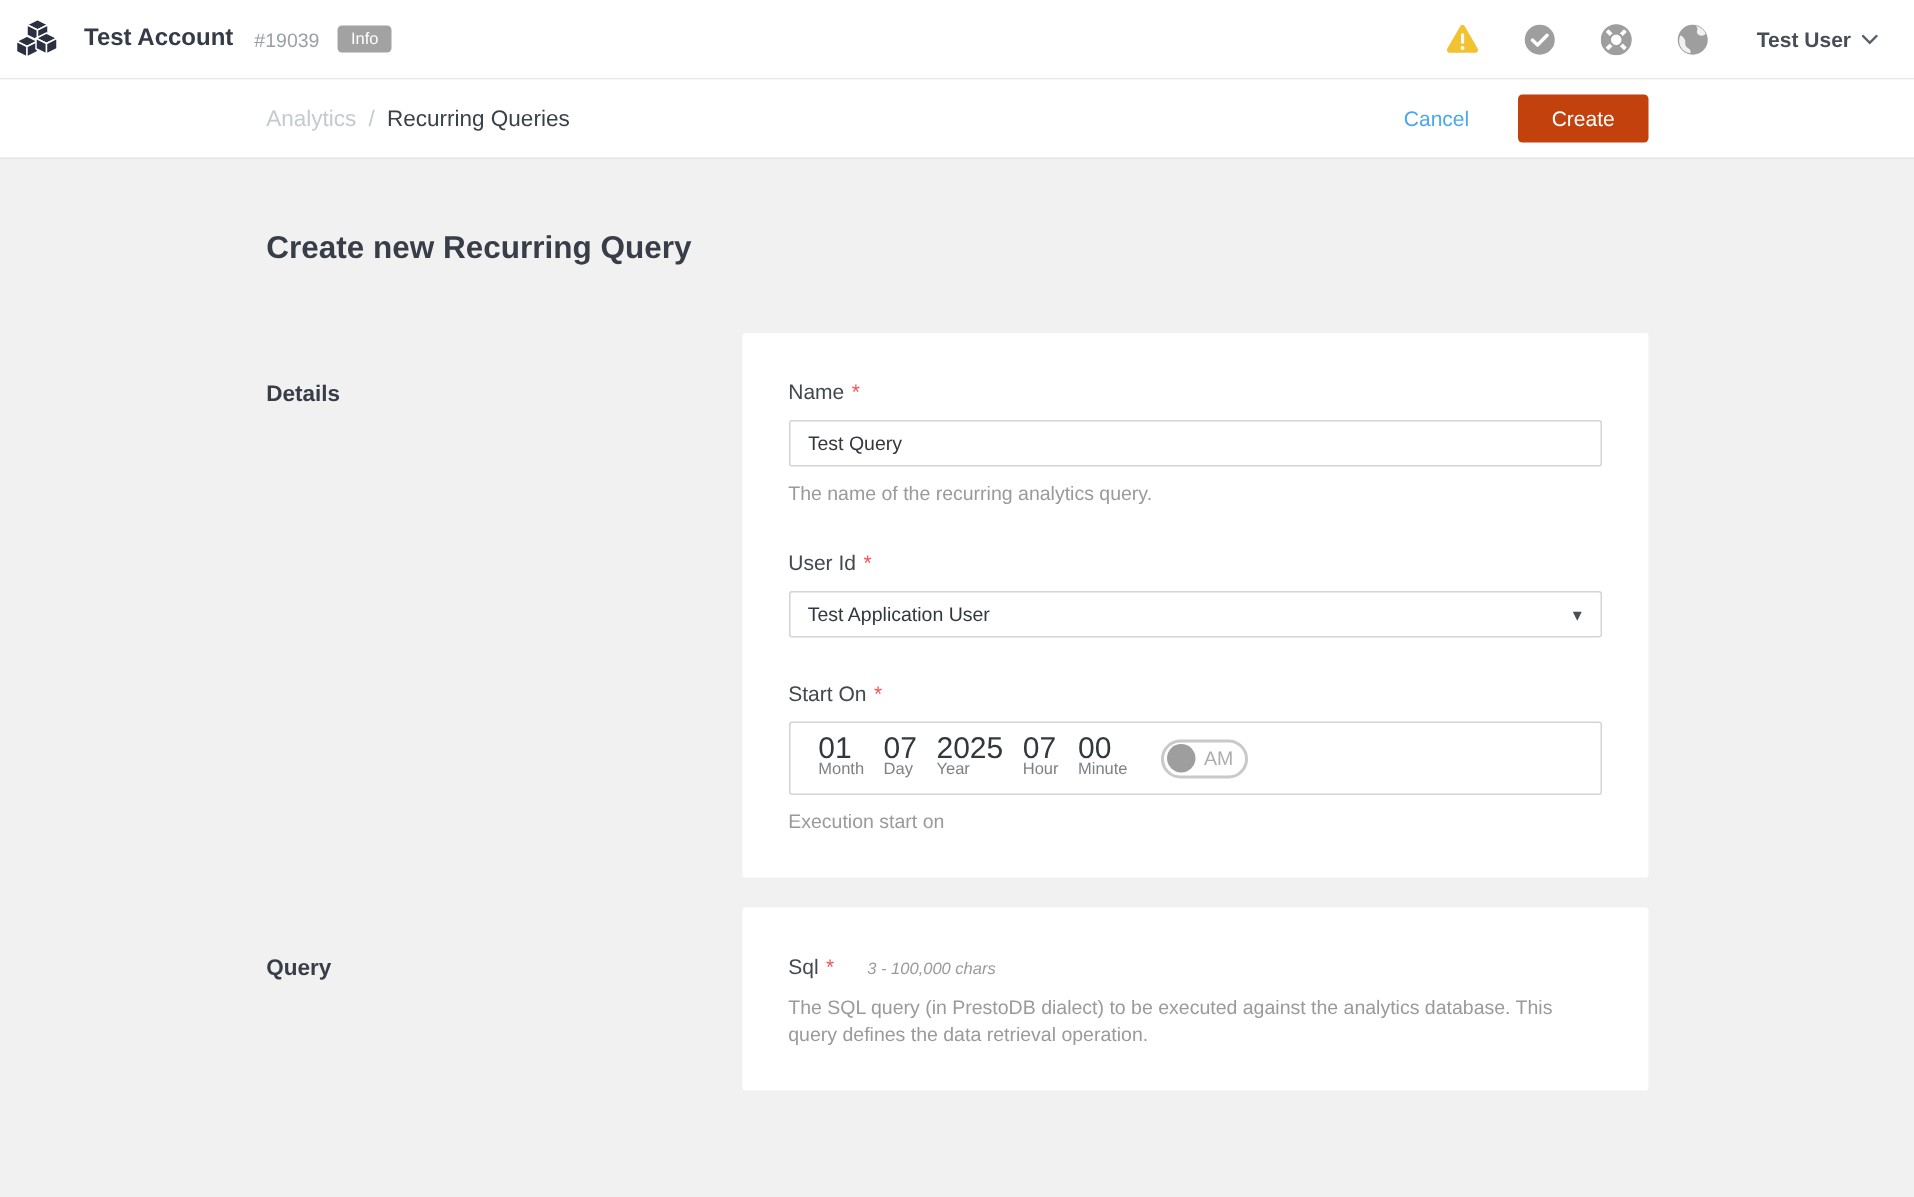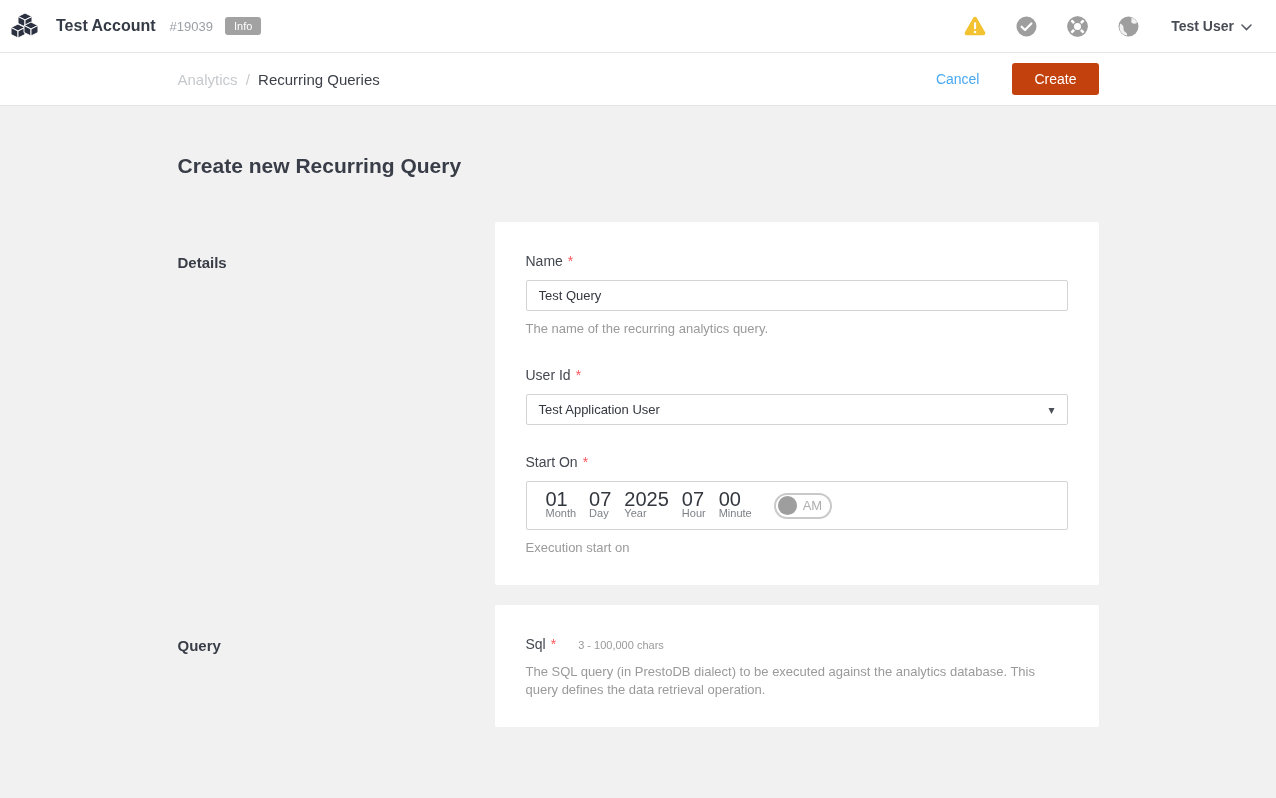--- a/index.html
+++ b/index.html
@@ -61,21 +61,21 @@
   .form-row + .form-row { margin-top: 20px; }
   .row-label-col { width: 317px; flex-shrink: 0; }
   .section-title { font-size: 15px; font-weight: bold; color: #383d47; padding-top: 32px; }
   .card {
     flex: 1; background: #ffffff; border-radius: 2px;
     padding: 31px 31px 28px 31px;
   }
 
   .field-label { font-size: 14px; color: #43474f; margin-bottom: 11px; }
   .required-star { color: #f4565a; margin-left: 5px; }
-  .field-hint { font-size: 11px; color: #9a9a9a; margin-left: 22px; }
+  .field-hint { font-size: 11px; color: #9a9a9a; margin-left: 22px; font-style: italic; }
 
   .text-input {
     width: 100%; height: 31px; border: 1px solid #d4d4d4; border-radius: 2px;
     padding: 0 12px; font-size: 13px; color: #33373e;
     font-family: inherit; background: #fff; outline: none;
   }
   .help-text { font-size: 13px; color: #9a9a9a; margin-top: 9px; line-height: 18px; }
   .field-group { margin-bottom: 29px; }
   .field-group.last { margin-bottom: 0; }
 

